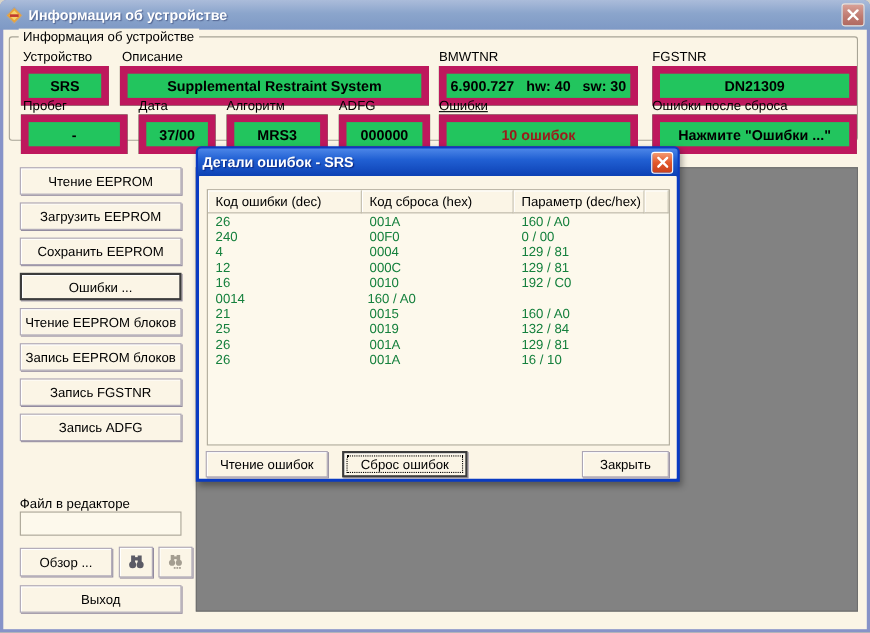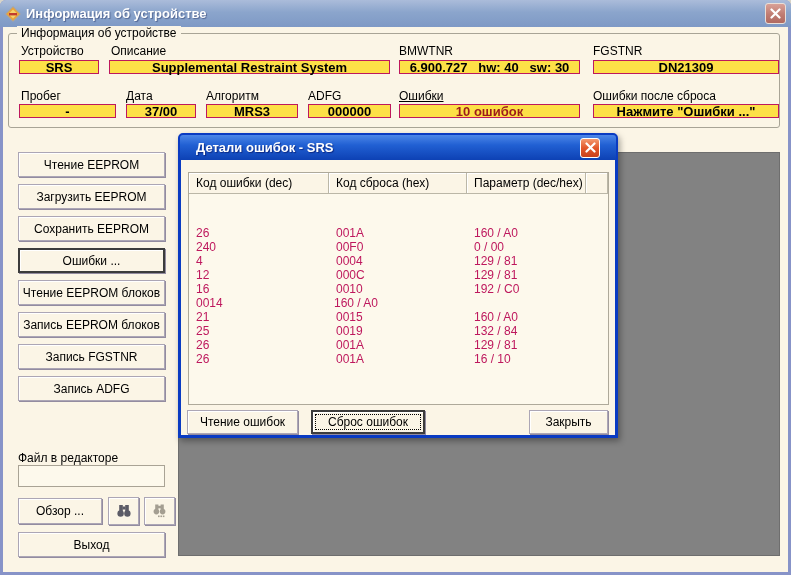--- a/index.html
+++ b/index.html
@@ -16,21 +16,21 @@
   .win-close{width:21px;height:21px;margin-left:auto;border:1px solid #E9DFD8;border-radius:3px;
     background:linear-gradient(180deg,#D9A197 0%,#C07C72 55%,#B06A61 100%);
     display:flex;align-items:center;justify-content:center;cursor:pointer;}
   .client{position:absolute;top:27px;left:3px;right:3px;bottom:3px;background:#FBF5E6;}
 
   
   .groupbox{position:absolute;left:5px;top:6px;width:772px;height:95px;
     border:1px solid #A8A496;border-radius:3px;}
   .groupbox .legend{position:absolute;top:-8px;left:8px;background:#FBF5E6;padding:0 4px;font-size:12px;color:#000;}
   .flabel{position:absolute;font-size:12px;color:#000;white-space:nowrap;}
-  .fieldbox{position:absolute;height:14px;border:1px solid #be185d;background:#fde047;
+  .fieldbox{position:absolute;height:36px;border:7px solid #be185d;background:#22c55e;
     display:flex;align-items:center;justify-content:center;font-size:13px;font-weight:bold;color:#000;white-space:pre;}
   .fieldbox.err{color:var(--error-color,#9C1B1B);}
   .l-r1{top:10px;} .b-r1{top:26px;} .l-r2{top:55px;} .b-r2{top:70px;}
   .x-device{left:12px;} .bx-device{left:10px;width:80px;}
   .x-desc{left:102px;} .bx-desc{left:100px;width:281px;}
   .x-bmwtnr{left:390px;} .bx-bmwtnr{left:390px;width:181px;}
   .x-fgstnr{left:584px;} .bx-fgstnr{left:584px;width:186px;}
   .x-mileage{left:12px;} .bx-mileage{left:10px;width:97px;}
   .x-date{left:117px;} .bx-date{left:117px;width:70px;}
   .x-algo{left:197px;} .bx-algo{left:197px;width:92px;}
@@ -58,34 +58,34 @@
 
   
   .editor-panel{position:absolute;left:175px;top:125px;width:602px;height:404px;background:#828282;border:1px solid #6E6E6E;}
 
   
   .dialog{position:absolute;left:175px;top:106px;width:440px;height:305px;
     border:3px solid var(--dialog-border,#0A3BC2);border-radius:5px 5px 0 0;background:#FBF5E6;
     box-shadow:2px 3px 6px rgba(0,0,0,.35);}
   .dlg-titlebar{position:absolute;top:-1px;left:-1px;right:-1px;height:25px;
     background:linear-gradient(180deg,#4C86E8 0%,#2160D3 40%,#0D41B4 100%);
-    border-radius:3px 3px 0 0;display:flex;align-items:center;padding:0 16px;}
+    border-radius:3px 3px 0 0;display:flex;align-items:center;padding:0 4px;}
   .dlg-titlebar .title{color:#fff;font-weight:bold;font-size:13px;text-shadow:1px 1px 1px rgba(0,0,70,.5);}
   .dlg-close{width:20px;height:20px;margin-left:auto;border:1px solid #fff;border-radius:3px;
     background:linear-gradient(180deg,#F49A70 0%,#E2572B 50%,#C9401C 100%);
     display:flex;align-items:center;justify-content:center;cursor:pointer;}
   .dlg-client{position:absolute;top:25px;left:0;right:0;bottom:0;background:#FBF5E6;}
 
   
   .listview{position:absolute;left:7px;top:11px;width:421px;height:233px;border:1px solid #AEA99A;background:#FDF9EC;overflow:hidden;}
   .lv-header{display:flex;height:21px;}
   .lv-h{border-right:1px solid #BBB7A7;border-bottom:1px solid #BBB7A7;box-shadow:inset 1px 1px 0 #fff;
     background:#FBF5E6;font-size:12px;color:#000;display:flex;align-items:center;padding-left:7px;cursor:pointer;}
   .c0{width:140px;} .c1{width:138px;} .c2{width:119px;} .cf{flex:1;}
-  .lv-body{font-size:12px;color:#be185d;margin-top:32px;}
+  .lv-body{font-size:12px;color:#15803d;}
   .lv-row{display:flex;height:14px;line-height:14px;cursor:default;}
   .lv-cell{padding-left:7px;overflow:hidden;white-space:nowrap;}
   .dlg-btn{position:absolute;height:24px;top:249px;}
   .btn-read{left:6px;width:111px;}
   .btn-reset{left:130px;width:114px;}
   .btn-close{right:7px;width:79px;}
 
   svg{display:block;}
 </style>
 </head>

